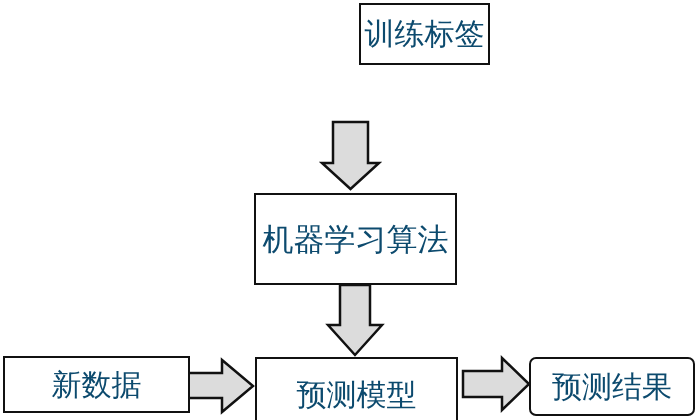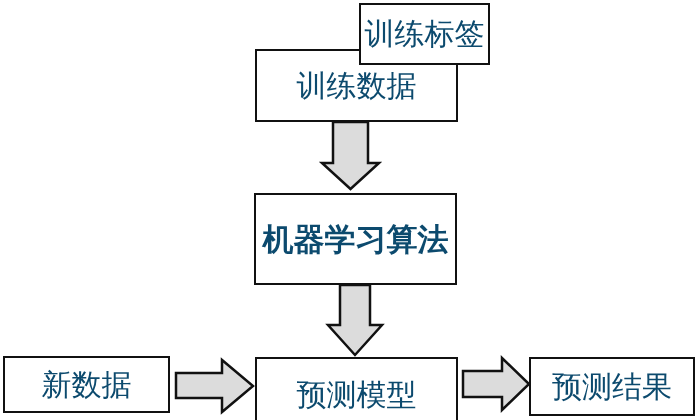--- a/index.html
+++ b/index.html
@@ -36,40 +36,37 @@
     align-items: center;
     justify-content: center;
     font-size: 30px;
     line-height: 1;
     color: #0c4a6e;
     white-space: nowrap;
   }
   
   .node-train-data        { left: 255px; top: 49px;  width: 203px; height: 73px; }
   .node-train-labels      { left: 359px; top: 3px;   width: 131px; height: 62px; }
-  .node-ml-algorithm      { left: 254px; top: 193px; width: 203px; height: 92px; font-size: 31px; font-weight: bold; }
+  .node-ml-algorithm      { left: 254px; top: 193px; width: 203px; height: 92px; font-size: 31px; }
   .node-prediction-model  { left: 255px; top: 357px; width: 203px; height: 76px; }
-  .node-new-data          { left: 3px;   top: 356px; width: 167px; height: 57px; }
-  .node-prediction-result { left: 529px; top: 357px; width: 166px; height: 59px; }
+  .node-new-data          { left: 3px;   top: 356px; width: 187px; height: 57px; }
+  .node-prediction-result { left: 529px; top: 357px; width: 166px; height: 59px; border-radius: 7px; }
 </style>
 </head>
 <body>
 
 <div class="canvas">
 
   <svg class="arrows-layer" viewBox="0 0 700 420" xmlns="http://www.w3.org/2000/svg">
     <polygon class="arrow" points="333,122 368,122 368,163 379,163 350.5,189 322,163 333,163" fill="#dcdcdc"></polygon>
     <polygon class="arrow" points="340,285 370,285 370,325 382,325 355,355 328,325 340,325" fill="#dcdcdc"></polygon>
     <polygon class="arrow" points="176,373 222,373 222,360 253,386 222,412 222,398 176,398" fill="#dcdcdc"></polygon>
     <polygon class="arrow" points="463,371 502,371 502,358 529,384 502,410 502,397 463,397" fill="#dcdcdc"></polygon>
   </svg>
 
-  <div class="node node-train-data">
-    <span>训练数据</span>
-  </div>
 
   <div class="node node-train-labels">
     <span>训练标签</span>
   </div>
 
   <div class="node node-ml-algorithm">
     <span>机器学习算法</span>
   </div>
 
   <div class="node node-prediction-model">

